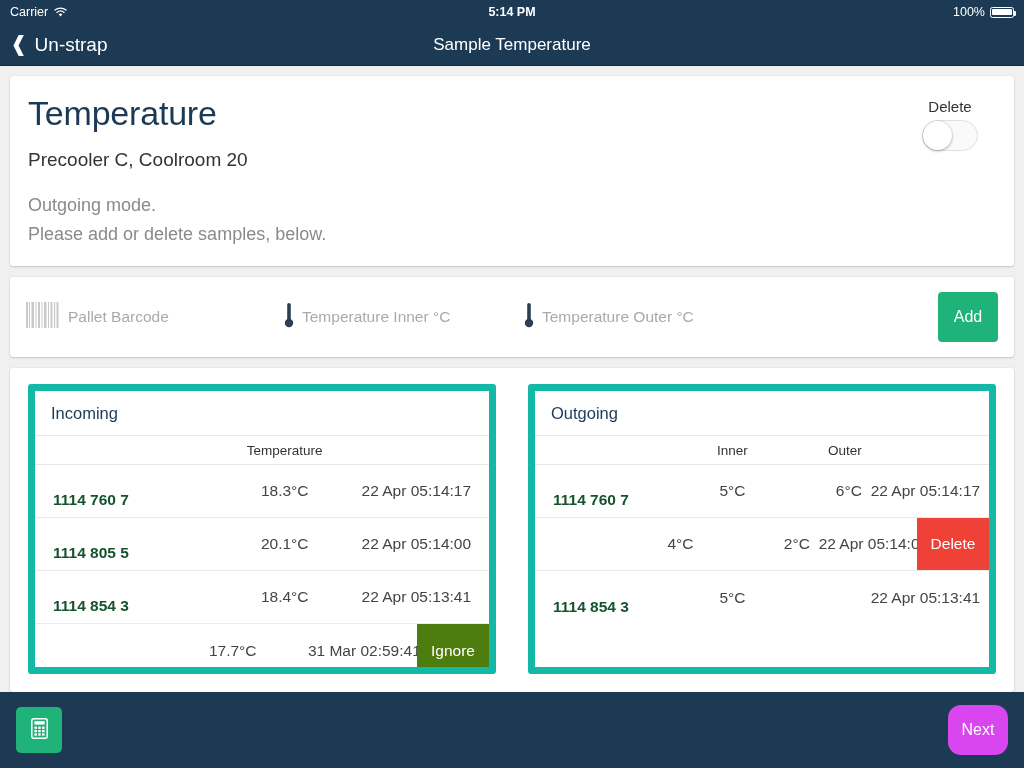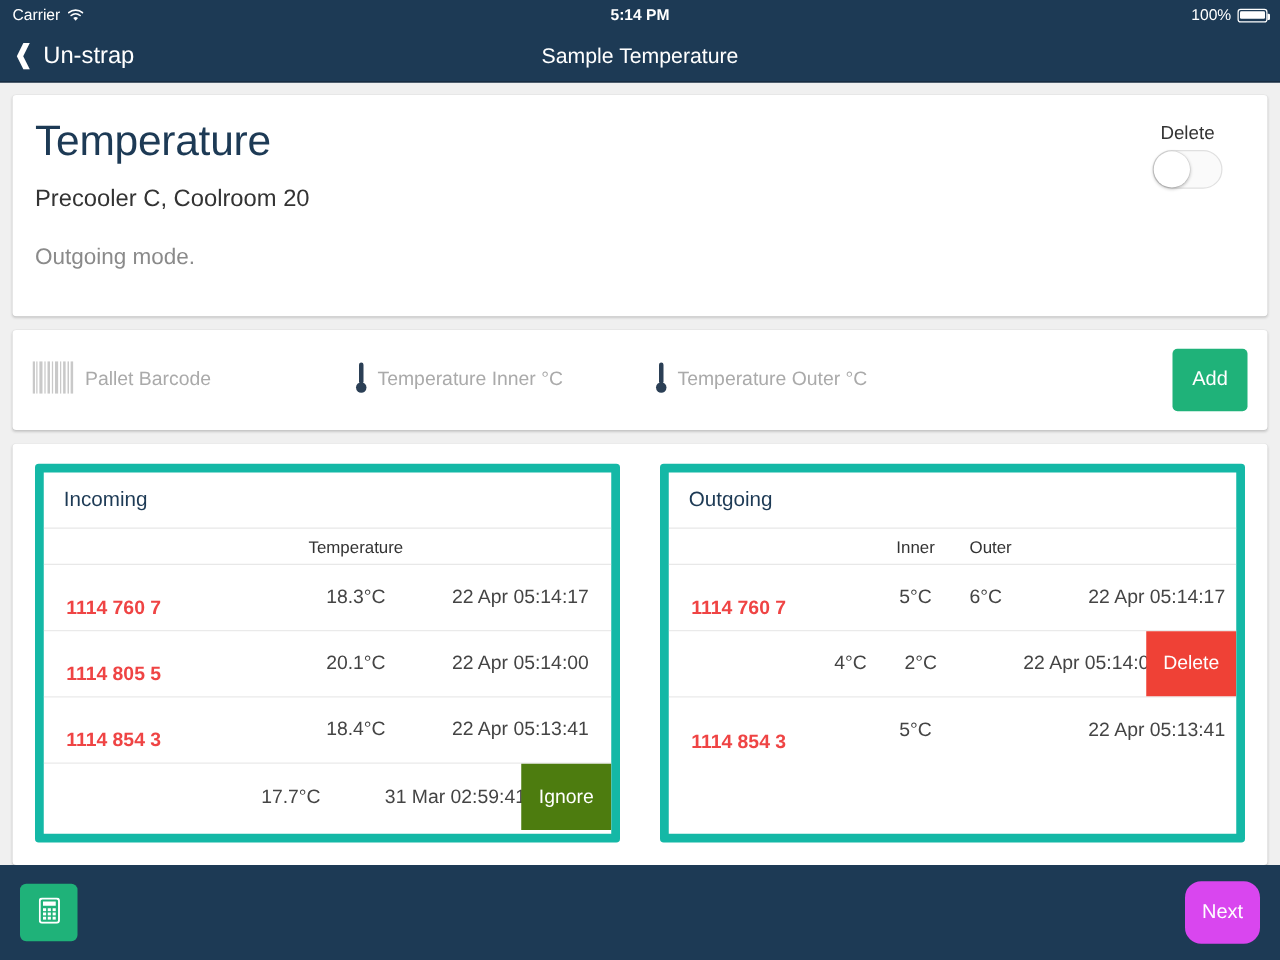--- a/index.html
+++ b/index.html
@@ -74,40 +74,40 @@
     font-family:inherit;
   }
 
   
   .tables{ padding:16px 18px 18px 18px; display:flex; gap:32px; flex:1 1 auto; min-height:0;}
   .tbl{ flex:1 1 0; border:7px solid #14b8a6; border-radius:3px; background:#fff; overflow:hidden;}
   .tbl-title{ padding:13px 16px 12px 16px; font-size:16.5px; color:#1d3a55; border-bottom:1px solid #e8e8e8;}
   .thead{ display:flex; align-items:center; height:29px; border-bottom:1px solid #e8e8e8; font-size:13.5px; color:#333;}
   .row{ display:flex; align-items:center; height:53px; border-bottom:1px solid #eaeaea; font-size:15.5px; color:#444; position:relative;}
   .row:last-child{ border-bottom:none;}
-  .c-code{ font-weight:bold; color:#ef4444;margin-top:18px;}
+  .c-code{ font-weight:bold; color:#14532d;margin-top:18px;}
   .action{
     position:absolute; right:0; top:0; bottom:0; width:72px;
     display:flex; align-items:center; justify-content:center;
     color:#fff; font-size:15.5px; cursor:pointer;
   }
   .action.blue{ background:#4d7c0f; }
   .action.red{ background:#ef4136; }
 
   
   .inc .col-code{ width:42%; padding-left:18px;}
   .inc .col-temp{ width:26%; text-align:center;}
   .inc .col-time{ width:32%; text-align:center;}
   .inc .thead .col-code{ }
   .inc .thead .col-temp{ }
 
   
   .out .col-code{ width:34%; padding-left:18px;}
   .out .col-inner{ width:19%; text-align:center;}
-  .out .col-outer{ width:19%; text-align:left;}
+  .out .col-outer{ width:19%; text-align:right;}
   .out .col-time{ width:28%; text-align:center;}
 
   .row.swiped{ }
   .row.swiped .shift{ display:flex; width:100%; align-items:center; }
 
   
   .bottombar{
     flex:0 0 76px; background:#1d3a55; display:flex; align-items:center;
     padding:0 16px; position:relative; z-index:5;
   }
@@ -154,20 +154,21 @@
     <div class="nav-title">Sample Temperature</div>
   </div>
 
   <div class="content">
 
     <div class="card hdr">
       <h1>Temperature</h1>
       <h2>Precooler C, Coolroom 20</h2>
       <div class="note">
         <div>Outgoing mode.</div>
+        <div>Please add or delete samples, below.</div>
       </div>
       <div class="toggle-wrap">
         <span class="toggle-label">Delete</span>
         <div class="toggle">
           <span class="knob"></span>
         </div>
       </div>
     </div>
 
     <div class="card">

